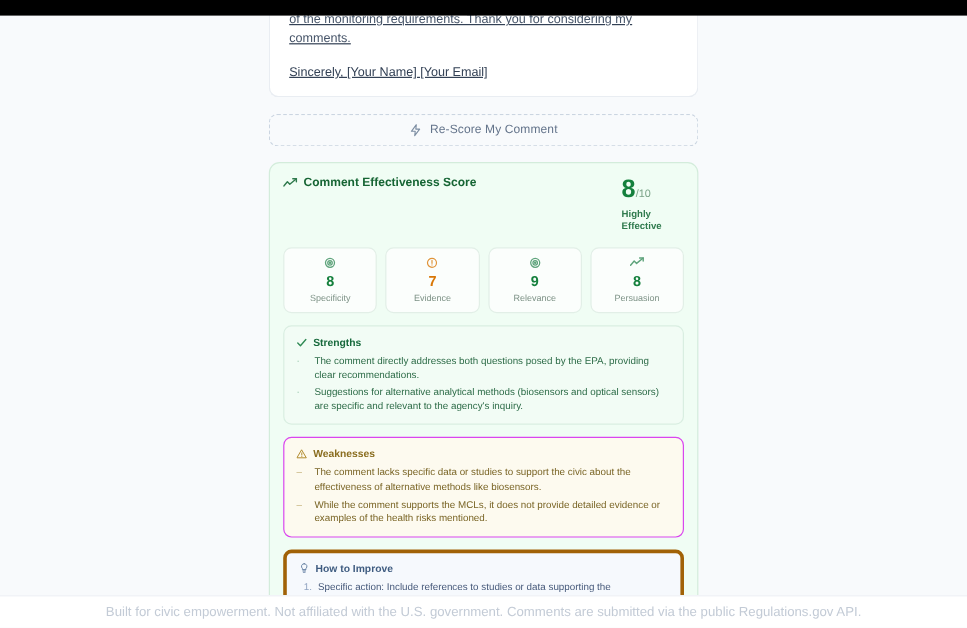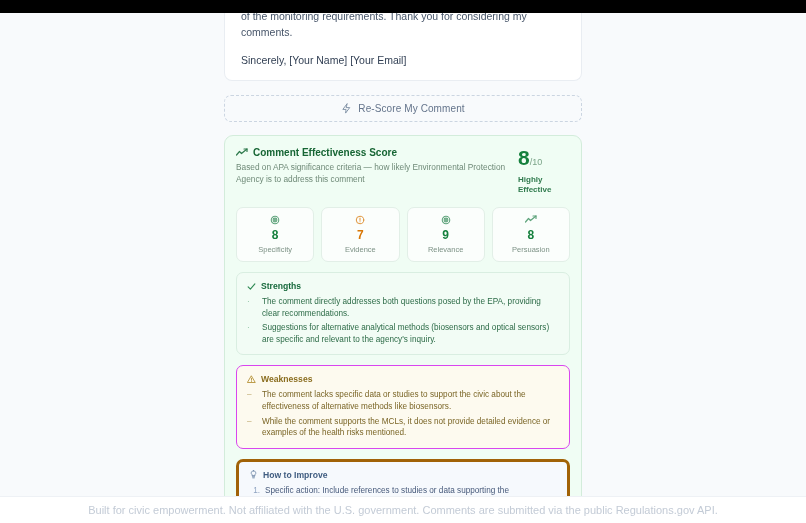--- a/index.html
+++ b/index.html
@@ -30,20 +30,21 @@
   }
 
   
   .letter-card {
     background: #ffffff;
     border: 1px solid #e9edf2;
     border-top: none;
     border-radius: 0 0 8px 8px;
     padding: 0 16px 14px 16px;
     margin-top: 0;
+    text-decoration: underline;
   }
   .letter-line {
     font-size: 10.5px;
     line-height: 16px;
     color: #334155;
     padding-top: 8px;
   }
   .letter-line.clipped { color: #475569; }
   .letter-sign { font-size: 10.5px; color: #334155; padding-top: 14px; }
 
@@ -172,21 +173,20 @@
         <div class="score-head-left">
           <div class="score-title-row">
             <span>
               <svg class="icon-trend" viewBox="0 0 24 18" fill="none" stroke="#2f7a4d" stroke-width="2.4" stroke-linecap="round" stroke-linejoin="round">
                 <polyline points="1,14 7,7 11,11 22,2"></polyline>
                 <polyline points="16,2 22,2 22,7"></polyline>
               </svg>
             </span>
             <span class="score-title">Comment Effectiveness Score</span>
           </div>
-          <div class="score-sub">Based on APA significance criteria — how likely Environmental Protection Agency is to address this comment</div>
         </div>
         <div class="score-head-right">
           <div class="score-big"><span>8</span><span class="score-den">/10</span></div>
           <div class="score-label">Highly Effective</div>
         </div>
       </div>
 
       <div class="metrics">
 
         <div class="metric">

